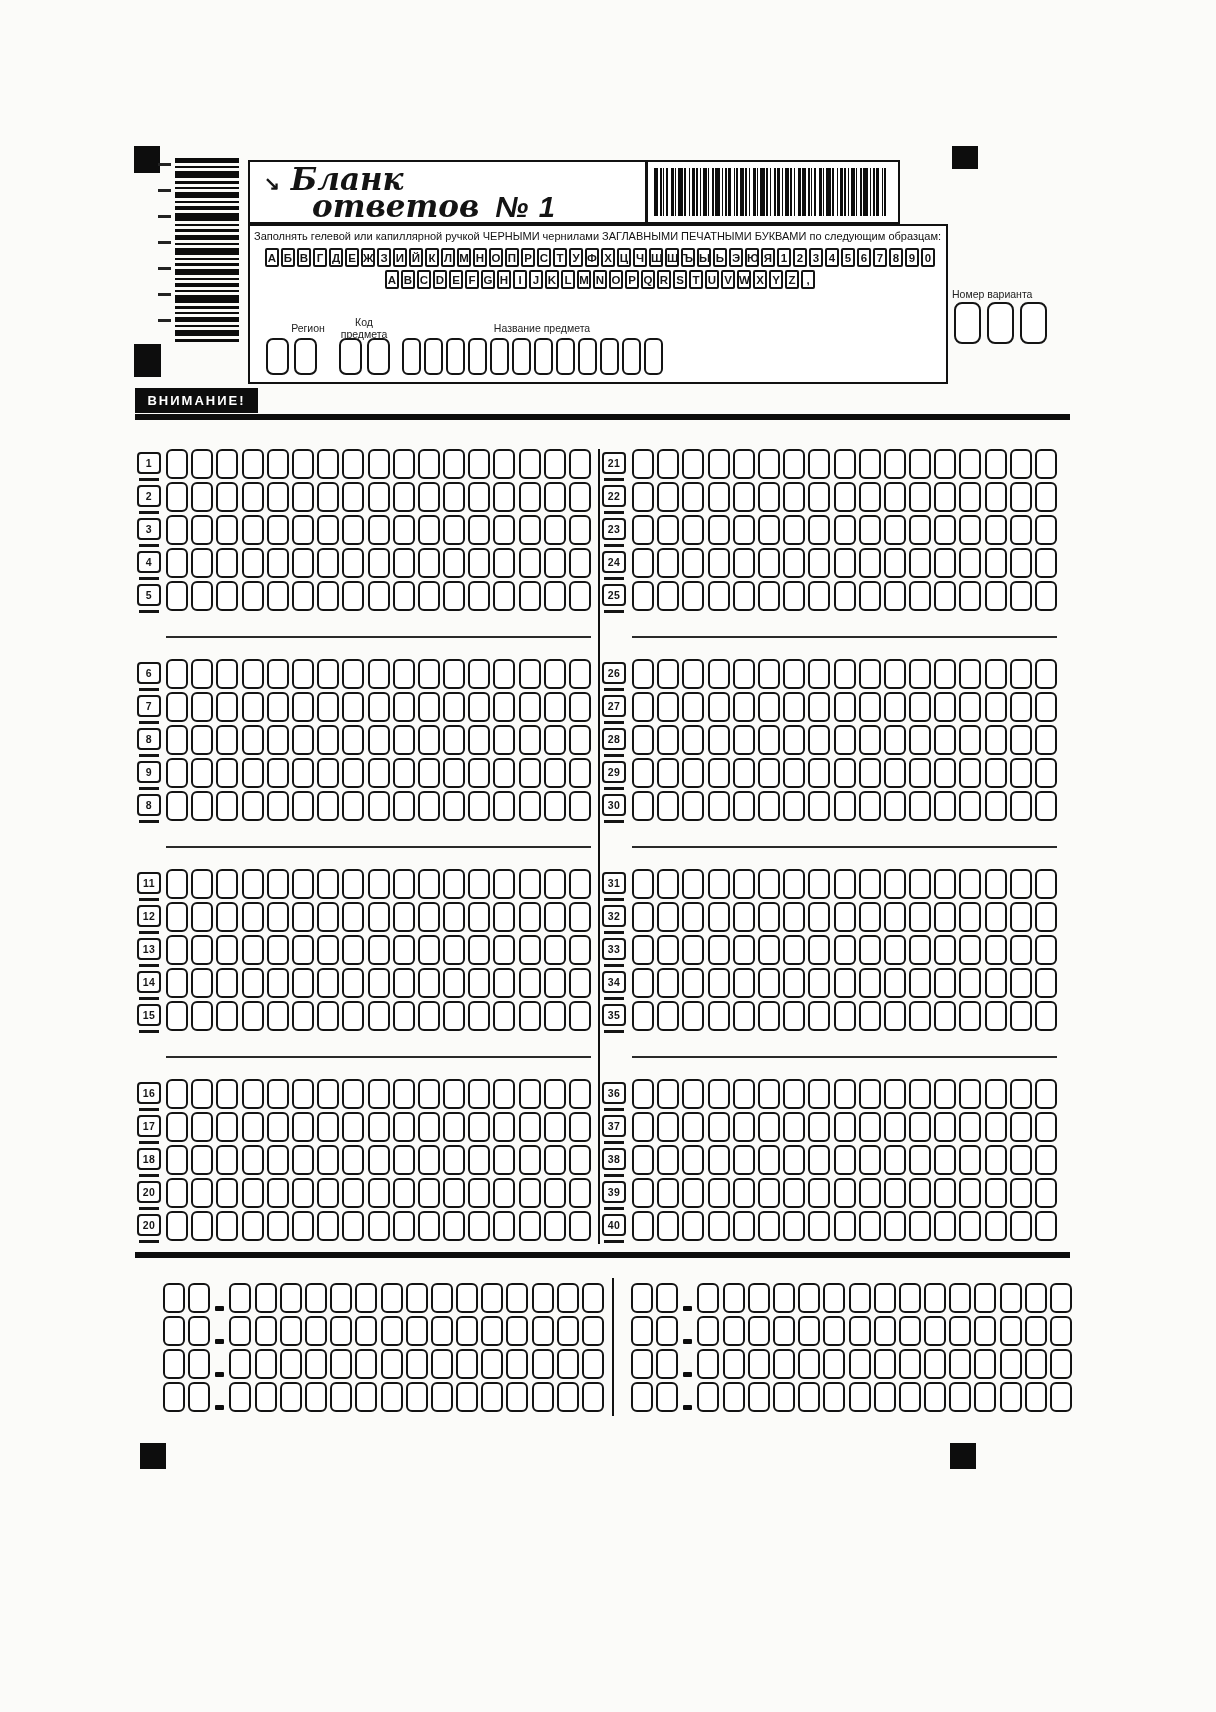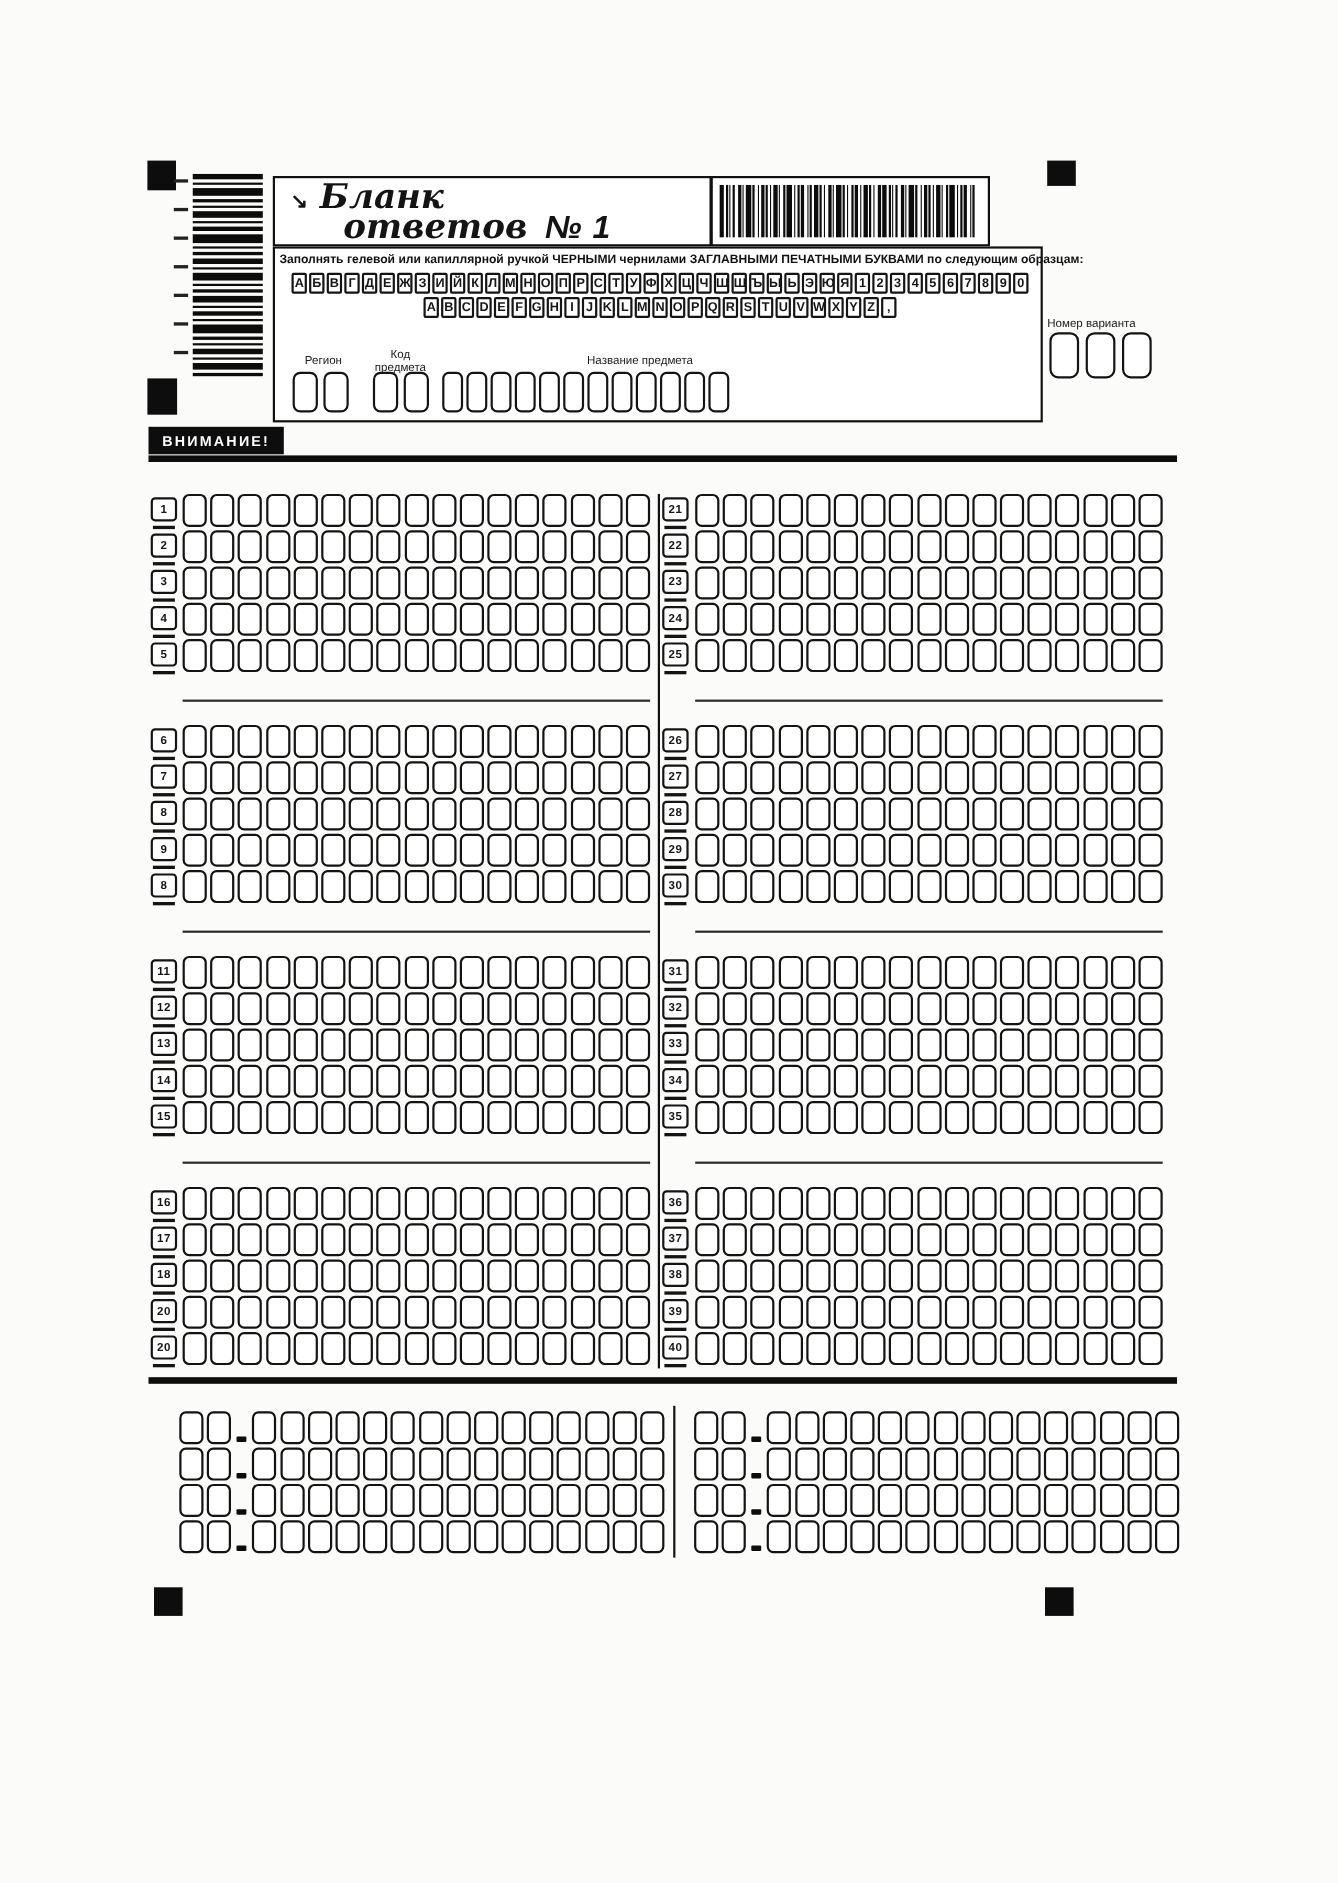--- a/index.html
+++ b/index.html
@@ -24,21 +24,21 @@
   #ft2 { font-size:31px; margin-left:48px; margin-top:-4px; }
   #form-no { font-family:"Liberation Sans", sans-serif; font-size:29px; font-weight:bold;
     font-style:italic; margin-left:16px; letter-spacing:1px; }
   #boxA-divider { position:absolute; left:395px; top:-2px; width:2.5px; height:63px; background:#111; }
   #barcode-top { position:absolute; left:404px; top:6px; width:238px; height:48px;
     display:flex; align-items:stretch; overflow:hidden; }
   #barcode-top i { display:block; background:#0c0c0c; height:100%; }
 
   #boxB { position:absolute; left:248px; top:224px; width:700px; height:160px;
     border:2.5px solid #111; background:#fff; }
-  #fill-rule { position:absolute; left:4px; top:4px; width:692px; font-size:11px; font-weight:bold;
+  #fill-rule { position:absolute; left:4px; top:4px; width:692px; font-size:11px; font-weight:normal;
     white-space:nowrap; color:#111; }
   .samples { position:absolute; left:0; width:700px; text-align:center; white-space:nowrap; }
   #samples1 { top:22px; }
   #samples2 { top:44px; }
   .scell { display:inline-block; width:14px; height:19px; border:2px solid #141414; background:#fff;
     font-size:11.5px; font-weight:bold; line-height:16px; text-align:center; margin:0 1px;
     border-radius:2px; }
 
   .flabel { position:absolute; font-size:10.5px; color:#222; text-align:center; line-height:1.15; }
   .fcells { position:absolute; white-space:nowrap; }
@@ -207,30 +207,30 @@
         <i style="width: 1px; margin-right: 1px;"></i>
         <i style="width: 2px; margin-right: 2px;"></i>
       </div>
   </div>
 
   <div id="boxB">
     <div id="fill-rule">Заполнять гелевой  или капиллярной ручкой ЧЕРНЫМИ чернилами ЗАГЛАВНЫМИ ПЕЧАТНЫМИ БУКВАМИ по следующим образцам:</div>
     <div id="samples1" class="samples"><span class="scell">А</span><span class="scell">Б</span><span class="scell">В</span><span class="scell">Г</span><span class="scell">Д</span><span class="scell">Е</span><span class="scell">Ж</span><span class="scell">З</span><span class="scell">И</span><span class="scell">Й</span><span class="scell">К</span><span class="scell">Л</span><span class="scell">М</span><span class="scell">Н</span><span class="scell">О</span><span class="scell">П</span><span class="scell">Р</span><span class="scell">С</span><span class="scell">Т</span><span class="scell">У</span><span class="scell">Ф</span><span class="scell">Х</span><span class="scell">Ц</span><span class="scell">Ч</span><span class="scell">Ш</span><span class="scell">Щ</span><span class="scell">Ъ</span><span class="scell">Ы</span><span class="scell">Ь</span><span class="scell">Э</span><span class="scell">Ю</span><span class="scell">Я</span><span class="scell">1</span><span class="scell">2</span><span class="scell">3</span><span class="scell">4</span><span class="scell">5</span><span class="scell">6</span><span class="scell">7</span><span class="scell">8</span><span class="scell">9</span><span class="scell">0</span></div>
     <div id="samples2" class="samples"><span class="scell">A</span><span class="scell">B</span><span class="scell">C</span><span class="scell">D</span><span class="scell">E</span><span class="scell">F</span><span class="scell">G</span><span class="scell">H</span><span class="scell">I</span><span class="scell">J</span><span class="scell">K</span><span class="scell">L</span><span class="scell">M</span><span class="scell">N</span><span class="scell">O</span><span class="scell">P</span><span class="scell">Q</span><span class="scell">R</span><span class="scell">S</span><span class="scell">T</span><span class="scell">U</span><span class="scell">V</span><span class="scell">W</span><span class="scell">X</span><span class="scell">Y</span><span class="scell">Z</span><span class="scell">,</span></div>
 
-    <div class="flabel" style="left:12px; top:96px; width:64px;">Регион</div>
+    <div class="flabel" style="left:26px; top:96px; width:64px;">Регион</div>
     <div class="fcells" style="left:16px; top:112px;" id="region-cells"><span class="fcell"></span><span class="fcell"></span></div>
 
     <div class="flabel" style="left:84px; top:90px; width:60px;" id="subject-code-label">
         <div>Код</div>
         <div>предмета</div>
       </div>
     <div class="fcells" style="left:89px; top:112px;" id="subject-code-cells"><span class="fcell"></span><span class="fcell"></span></div>
 
-    <div class="flabel" style="left:160px; top:96px; width:220px;text-align:right;">Название предмета</div>
+    <div class="flabel" style="left:182px; top:96px; width:220px;">Название предмета</div>
     <div class="fcells" style="left:152px; top:112px;" id="subject-name-cells"><span class="fcell small"></span><span class="fcell small"></span><span class="fcell small"></span><span class="fcell small"></span><span class="fcell small"></span><span class="fcell small"></span><span class="fcell small"></span><span class="fcell small"></span><span class="fcell small"></span><span class="fcell small"></span><span class="fcell small"></span><span class="fcell small"></span></div>
 
   </div>
 
   <div id="variant-label" class="flabel">Номер варианта</div>
   <div id="variant-cells" class="fcells"><span class="fcell big"></span><span class="fcell big"></span><span class="fcell big"></span></div>
 
   <div id="attn-label">ВНИМАНИЕ!</div>
 
   <div class="hrule" style="left:135px; top:414px; width:935px; height:6px;"></div>

